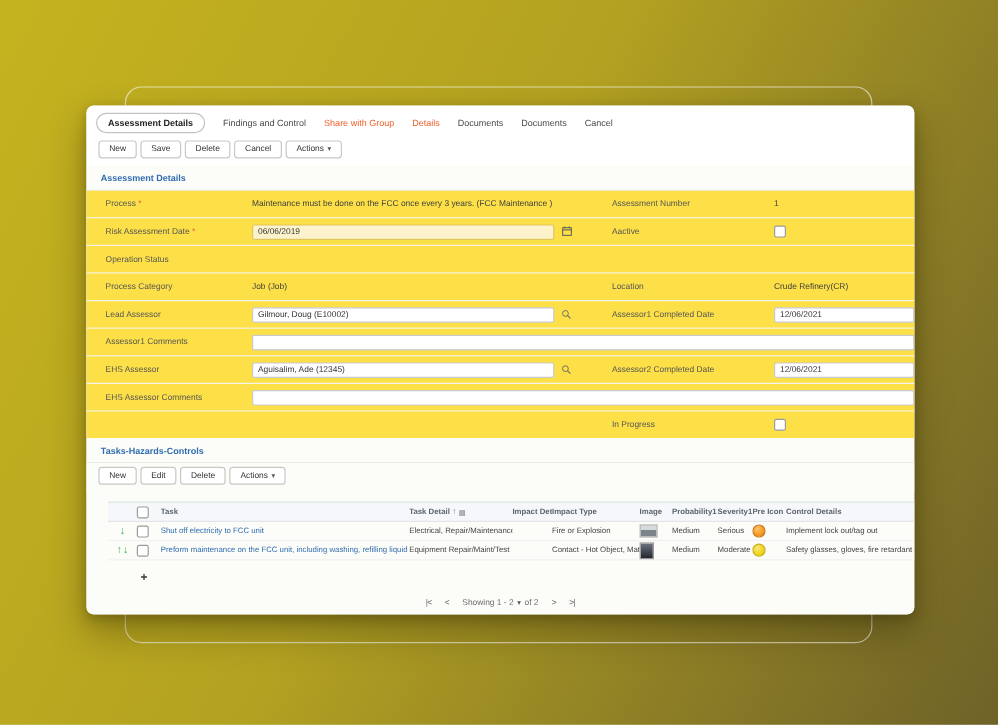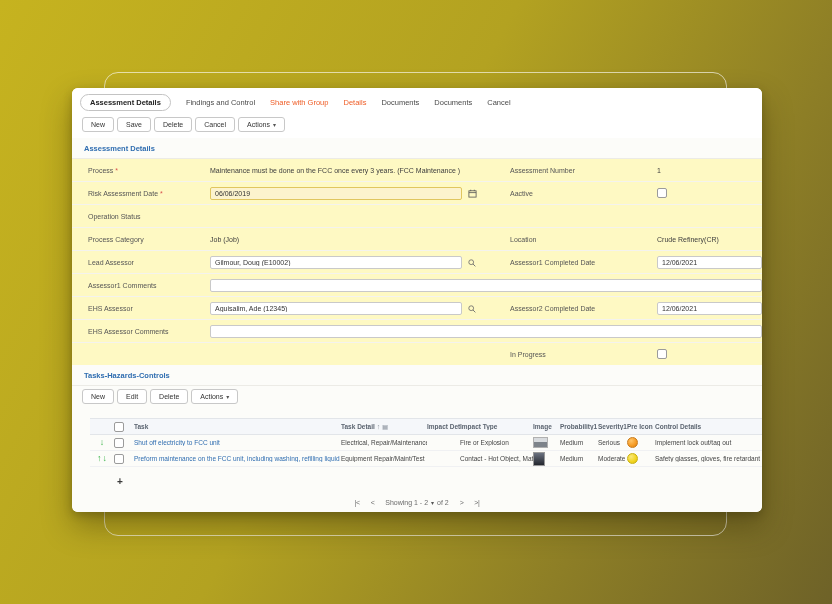--- a/index.html
+++ b/index.html
@@ -18,29 +18,29 @@
   .tab.hl{color:#ef5d26;text-align:right;}
   
   .toolbar{display:flex;gap:3px;padding:3px 10px 6px 10px;background:#fff;}
   .btn{font-size:7px;color:#333;background:#fff;border:1px solid #c8c8c8;border-radius:3px;
     padding:3px 8px;display:inline-flex;align-items:center;gap:3px;cursor:pointer;white-space:nowrap;}
   .caret{font-size:6px;color:#555;line-height:1;}
   .strip{height:5px;background:#dde8f2;}
   
   .panel1{background:#fcfcf9;}
   .panel-title{color:#2f6db0;font-weight:700;font-size:7.5px;padding:6px 12px 5px;border-bottom:1px solid #ecebe6;}
-  .frow{display:flex;align-items:center;height:22px;padding-left:16px;border-bottom:1px solid #f4f3ee;background:#fef9c3;}
+  .frow{display:flex;align-items:center;height:22px;padding-left:16px;border-bottom:1px solid #f4f3ee;background:#fde047;}
   .frow.noline{border-bottom:none;}
   .flabel{flex:0 0 122px;font-size:7px;color:#555;white-space:nowrap;}
   .req{color:#d9534f;margin-left:2px;}
   .fctrl{flex:0 0 252px;display:flex;align-items:center;min-width:0;}
   .fctrl.ovf{overflow:visible;}
   .ficon{flex:0 0 20px;display:flex;justify-content:center;align-items:center;}
   .rlabel{flex:0 0 135px;margin-left:28px;font-size:7px;color:#555;white-space:nowrap;}
-  .rctrl{flex:1;display:flex;align-items:center;min-width:0;margin-left:12px;}
+  .rctrl{flex:1;display:flex;align-items:center;min-width:0;}
   .fwide{flex:1;display:flex;align-items:center;min-width:0;}
   .fvalue{font-size:7px;color:#3d3d3d;white-space:nowrap;}
   .tinput{height:13px;border:1px solid #c9c9c9;border-radius:2px;background:#fff;font-size:7px;
     padding:0 4px;color:#333;width:100%;box-sizing:border-box;font-family:"Liberation Sans",sans-serif;}
   .tinput.date{background:#fcf3cd;border-color:#e0c65f;}
   .cb{width:8px;height:8px;border:1px solid #9b9b9b;border-radius:2px;background:#fff;display:inline-block;}
   .gap{height:12px;background:#dde8f2;}
   .panel2{background:#fcfcf9;flex:1;display:flex;flex-direction:column;}
   
   .tbl{margin:8px 0 0 18px;}

